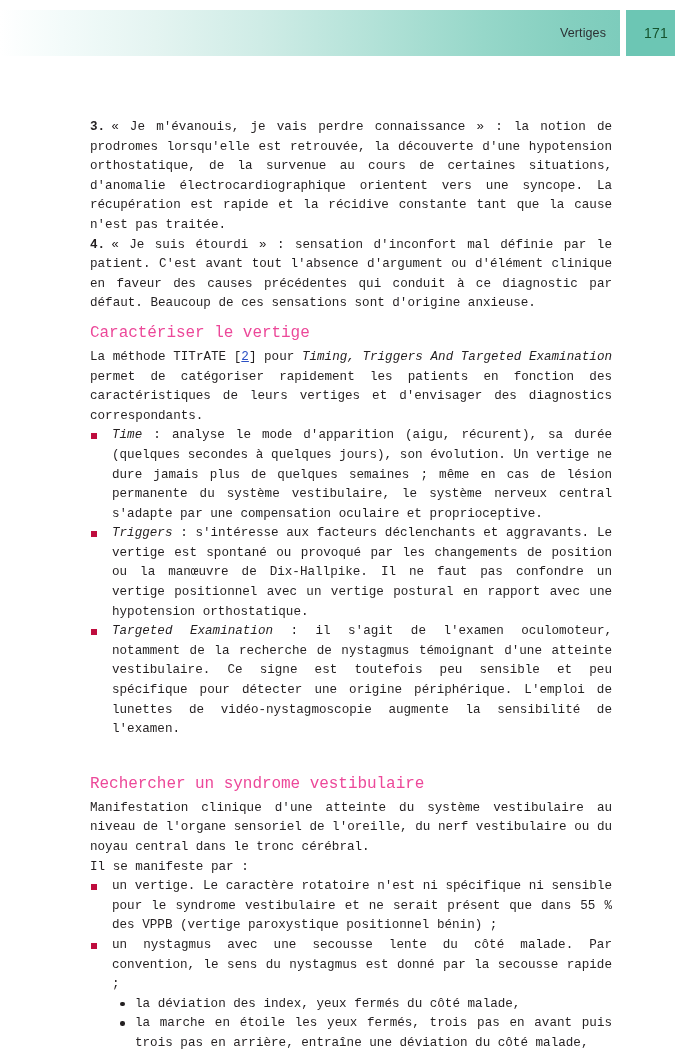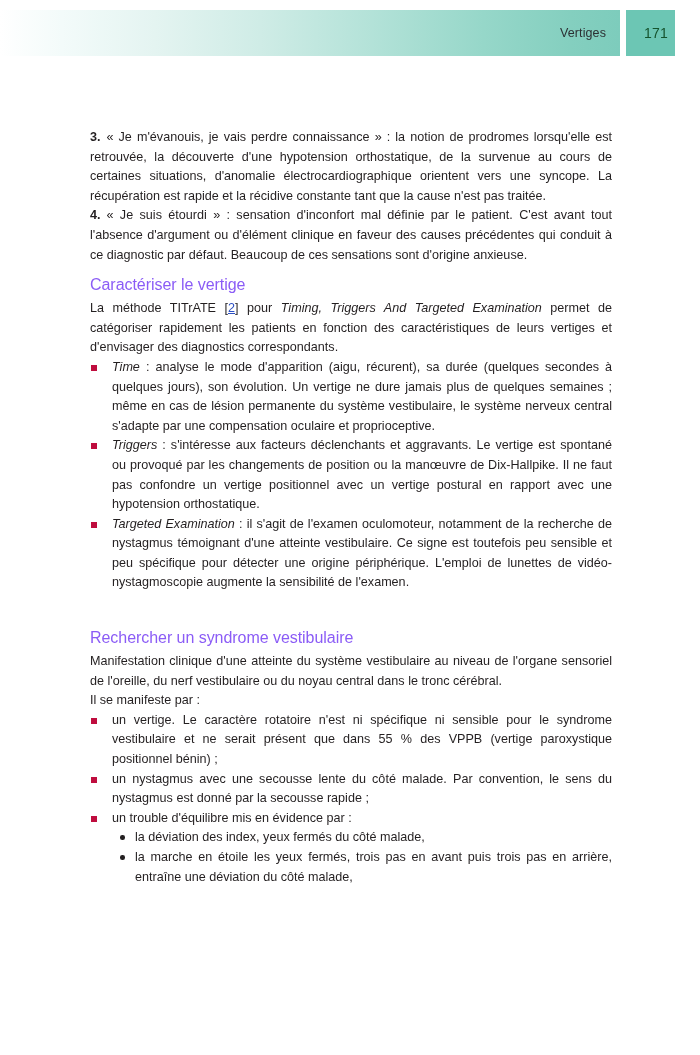--- a/index.html
+++ b/index.html
@@ -70,23 +70,24 @@
   }
   .header-pagenum span {
     font-size: 14px;
     color: #14532d;
     letter-spacing: .2px;
   }
 
   
   .content {
     position: absolute;
-    top: 128px;
+    top: 118px;
     left: 90px;
     width: 522px;
+    font-family: Liberation Mono, monospace;
   }
 
   p, li {
     margin: 0;
     font-size: 12.6px;
     line-height: 19.6px;
     text-align: justify;
     color: #231f20;
   }
 
@@ -107,21 +108,21 @@
     font-weight: bold;
     color: #bf0d3e;
     letter-spacing: -0.1px;
     text-align: left;
   }
   h2.sub-head {
     margin: 9px 0 4px 0;
     font-size: 16px;
     line-height: 21px;
     font-weight: normal;
-    color: #8b5cf6;
+    color: #ec4899;
     text-align: left;
     letter-spacing: -0.05px;
   }
   h2.sub-head.spaced-top {
     margin-top: 34px;
   }
 
   
   ul.sq-list {
     list-style: none;
@@ -211,23 +212,20 @@
 
     <p class="para">Il se manifeste par :</p>
 
     <ul class="sq-list">
       <li>
         <span class="sq"></span><span>un vertige. Le caractère rotatoire n'est ni spécifique ni sensible pour le syndrome vestibulaire et ne serait présent que dans 55 % des VPPB (vertige paroxystique positionnel bénin) ;</span>
       </li>
       <li>
         <span class="sq"></span><span>un nystagmus avec une secousse lente du côté malade. Par convention, le sens du nystagmus est donné par la secousse rapide ;</span>
       </li>
-      <li>
-        <span class="sq"></span><span>un trouble d'équilibre mis en évidence par :</span>
-      </li>
     </ul>
 
     <ul class="dot-list">
       <li>
         <span class="dot"></span><span>la déviation des index, yeux fermés du côté malade,</span>
       </li>
       <li>
         <span class="dot"></span><span>la marche en étoile les yeux fermés, trois pas en avant puis trois pas en arrière, entraîne une déviation du côté malade,</span>
       </li>
     </ul>

